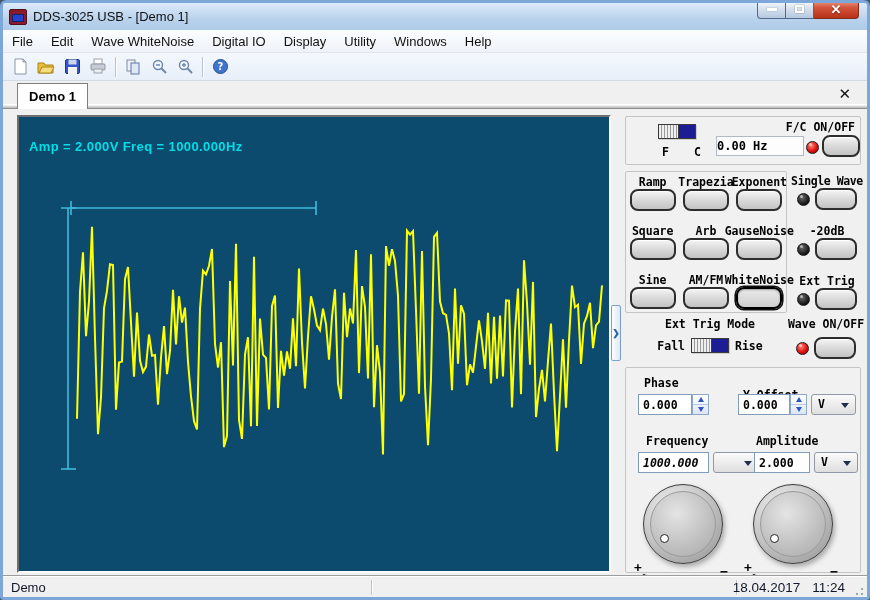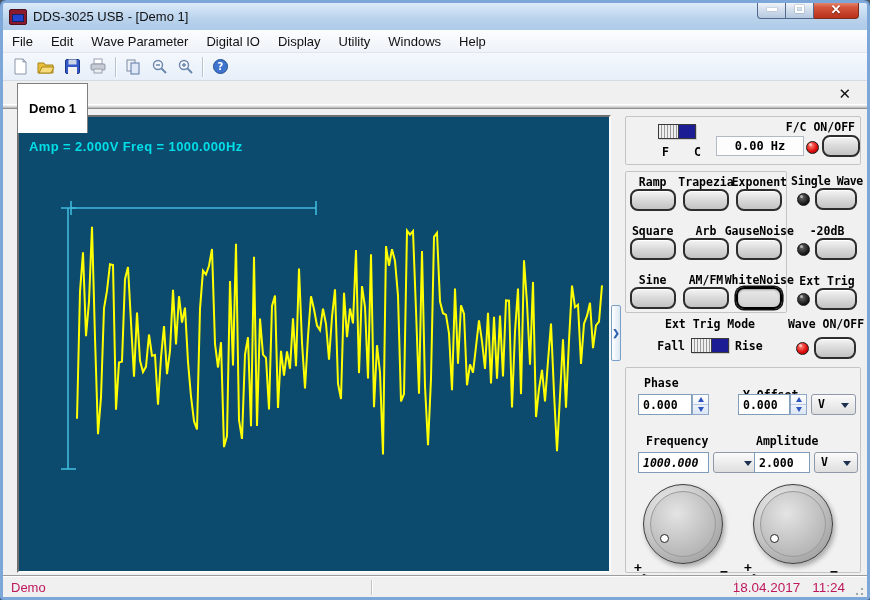--- a/index.html
+++ b/index.html
@@ -26,21 +26,21 @@
   
   .menubar{height:22px;background:linear-gradient(#fcfdfe,#eef3f9);display:flex;align-items:center;border-bottom:1px solid #e2e6ec;font-size:13px;color:#111;}
   .menu-item{padding:0 9px;line-height:21px;cursor:default;}
   
   .toolbar{height:27px;background:linear-gradient(#f4f8fd,#e8eff9);display:flex;align-items:center;border-bottom:1px solid #d3dbe6;padding-left:4px;}
   .tool-btn{width:24px;height:23px;display:flex;align-items:center;justify-content:center;border:1px solid transparent;border-radius:2px;}
   .tool-sep{width:1px;height:20px;background:#b9c3cf;margin:0 4px;box-shadow:1px 0 0 #fff;}
   
   .tabbar{position:relative;height:28px;background:#f0f0f0;}
   .tab-ledge{position:absolute;left:0;bottom:0;width:100%;height:5px;background:linear-gradient(#fbfbfb,#b5b5b5);border-top:1px solid #fff;border-bottom:1px solid #8f8f8f;box-sizing:border-box;}
-  .tab{position:absolute;left:14px;top:2px;height:25px;padding:12px 11px;background:#fff;border:1px solid #7f7f7f;border-bottom:none;
+  .tab{position:absolute;left:14px;top:2px;height:25px;padding:0 11px;background:#fff;border:1px solid #7f7f7f;border-bottom:none;
     font-size:13px;font-weight:bold;display:flex;align-items:center;z-index:2;}
   .tab-close{position:absolute;right:16px;top:4px;font-size:15px;font-weight:bold;color:#111;cursor:default;z-index:2;font-family:"DejaVu Sans",sans-serif;}
   
   .content{position:relative;height:466px;background:#f0f0f0;}
   .wave-panel{position:absolute;left:14px;top:6px;width:594px;height:458px;box-sizing:border-box;
     border:2px solid;border-color:#6e6e6e #fbfbfb #fbfbfb #6e6e6e;}
   .wave-label{position:absolute;left:10px;top:22px;font-size:13px;font-weight:bold;letter-spacing:.4px;}
   .wave-svg{position:absolute;left:0;top:0;}
   .dims line{stroke-width:1.6;}
   .splitter{position:absolute;left:608px;top:196px;width:8px;height:54px;background:linear-gradient(90deg,#fff,#dce8f4);
@@ -58,41 +58,41 @@
   
   .led{width:11px;height:11px;border-radius:50%;border:1px solid #1a1a1a;position:relative;flex:none;}
   .led::after{content:"";position:absolute;left:2px;top:1px;width:3px;height:3px;border-radius:50%;background:rgba(255,255,255,.55);}
   .led-on{background:radial-gradient(circle at 38% 32%,#ff8a7a,#e01010 55%,#8e0000);}
   .led-off{background:radial-gradient(circle at 38% 32%,#6a6a6a,#181818 65%,#000);}
   .pbtn{width:42px;height:22px;box-sizing:border-box;border:2px solid #2d2d2d;border-radius:8px;
     background:linear-gradient(#f5f5f5,#dcdcdc 45%,#c3c3c3);box-shadow:inset 0 1px 0 #fff;}
   .pbtn.wide{width:46px;}
   .pbtn.pressed{border-color:#000;box-shadow:0 0 0 1.6px #111, inset 0 1px 2px #9a9a9a;background:linear-gradient(#e9e9e9,#cfcfcf);}
   
-  .fdisplay{box-sizing:border-box;background:#fdfdfd;border:1px solid #b2bac6;text-align:center;font-size:12px;line-height:19px;}
+  .fdisplay{box-sizing:border-box;background:#fdfdfd;border:1px solid #b2bac6;text-align:left;font-size:12px;line-height:19px;}
   .tinput{box-sizing:border-box;background:#fff;border:1px solid #7f9db9;height:21px;font-family:"DejaVu Sans Mono",monospace;font-weight:bold;font-size:11.5px;padding:0 0 0 4px;width:100%;}
   .spinner{width:17px;height:21px;box-sizing:border-box;border:1px solid #90a8c8;display:flex;flex-direction:column;background:linear-gradient(#fff,#dce6f5);}
   .spin-up,.spin-down{flex:1;display:flex;align-items:center;justify-content:center;border-bottom:1px solid #b8c8e0;}
   .spin-down{border-bottom:none;}
   .tri-up{width:0;height:0;border-left:3.5px solid transparent;border-right:3.5px solid transparent;border-bottom:5px solid #2f55c0;}
   .tri-down{width:0;height:0;border-left:3.5px solid transparent;border-right:3.5px solid transparent;border-top:5px solid #2f55c0;}
   .combo{position:relative;height:21px;box-sizing:border-box;border:1px solid #8f99a8;border-radius:3px;background:linear-gradient(#fbfbfb,#dedede);padding:0 0 0 6px;font-size:11.5px;line-height:19px;}
   .combo::after{content:"";position:absolute;right:6px;top:8px;width:0;height:0;border-left:4px solid transparent;border-right:4px solid transparent;border-top:5px solid #1e3050;}
   
   .knob-wrap{position:relative;width:96px;height:118px;}
   .knob{position:absolute;left:9px;top:4px;width:78px;height:78px;border-radius:50%;border:1px solid #3c3c3c;
     background:radial-gradient(circle at 36% 30%,#f0f0f0,#c2c2c2 52%,#8d8d8d 100%);box-shadow:2px 3px 5px rgba(0,0,0,.3);}
   .knob::before{content:"";position:absolute;left:6px;top:6px;right:6px;bottom:6px;border-radius:50%;
     background:radial-gradient(circle at 40% 33%,#e4e4e4,#bcbcbc 65%,#a8a8a8);border:1px solid #9a9a9a;}
   .knob-dot{position:absolute;left:16px;top:49px;width:7px;height:7px;border-radius:50%;background:#fff;border:1px solid #222;}
   .knob-plus{position:absolute;left:0px;top:80px;font-size:13px;}
   .knob-minus{position:absolute;right:2px;top:84px;font-size:13px;}
   .knob-arc{position:absolute;left:2px;top:92px;}
   
-  .statusbar{position:relative;height:23px;background:#f0f0f0;border-top:1px solid #9c9c9c;box-shadow:inset 0 1px 0 #fff;font-size:13px;color:#be185d;display:flex;align-items:center;}
+  .statusbar{position:relative;height:23px;background:#f0f0f0;border-top:1px solid #9c9c9c;box-shadow:inset 0 1px 0 #fff;font-size:13px;color:#0f172a;display:flex;align-items:center;}
   .status-left{padding-left:8px;}
   .status-sep{position:absolute;top:4px;width:1px;height:15px;background:#c2c2c2;box-shadow:1px 0 0 #fff;}
   .status-right{position:absolute;right:22px;display:flex;gap:12px;font-size:13.5px;}
   .grip{position:absolute;right:3px;bottom:3px;width:12px;height:12px;
     background:
       radial-gradient(circle at 10px 10px,#9aa 1.2px,transparent 1.6px),
       radial-gradient(circle at 10px 5px,#9aa 1.2px,transparent 1.6px),
       radial-gradient(circle at 5px 10px,#9aa 1.2px,transparent 1.6px);}
   
   .row{display:flex;align-items:center;}
@@ -115,21 +115,21 @@
         </div>
       <div class="win-btn close">
           <div class="glyph-close">✕</div>
         </div>
     </div>
   </div>
 
   <div class="menubar">
     <span class="menu-item">File</span>
     <span class="menu-item">Edit</span>
-    <span class="menu-item">Wave Parameter</span>
+    <span class="menu-item">Wave WhiteNoise</span>
     <span class="menu-item">Digital IO</span>
     <span class="menu-item">Display</span>
     <span class="menu-item">Utility</span>
     <span class="menu-item">Windows</span>
     <span class="menu-item">Help</span>
   </div>
 
   <div class="toolbar">
     <div class="tool-btn">
       <svg width="17" height="17" viewBox="0 0 17 17">

